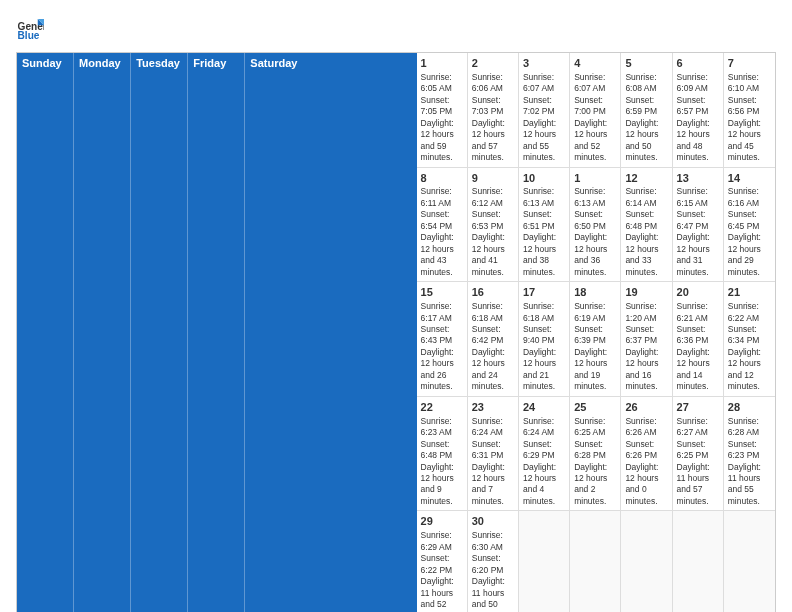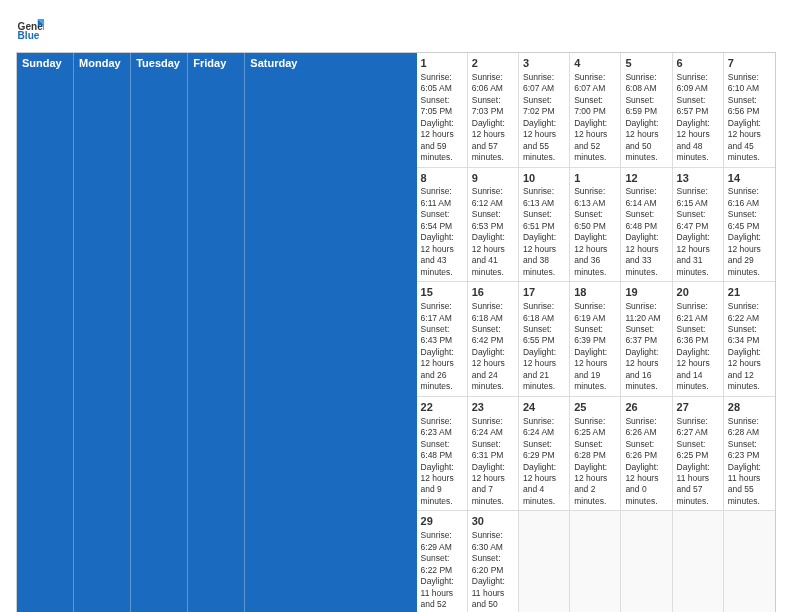--- a/index.html
+++ b/index.html
@@ -238,34 +238,34 @@
           <div class="cal-cell">
             <span class="day-num">16</span>
             <div>Sunrise: 6:18 AM</div>
             <div>Sunset: 6:42 PM</div>
             <div>Daylight: 12 hours</div>
             <div>and 24 minutes.</div>
           </div>
           <div class="cal-cell">
             <span class="day-num">17</span>
             <div>Sunrise: 6:18 AM</div>
-            <div>Sunset: 6:55 PM</div>
+            <div>Sunset: 9:40 PM</div>
             <div>Daylight: 12 hours</div>
             <div>and 21 minutes.</div>
           </div>
           <div class="cal-cell">
             <span class="day-num">18</span>
             <div>Sunrise: 6:19 AM</div>
             <div>Sunset: 6:39 PM</div>
             <div>Daylight: 12 hours</div>
             <div>and 19 minutes.</div>
           </div>
           <div class="cal-cell">
             <span class="day-num">19</span>
-            <div>Sunrise: 11:20 AM</div>
+            <div>Sunrise: 1:20 AM</div>
             <div>Sunset: 6:37 PM</div>
             <div>Daylight: 12 hours</div>
             <div>and 16 minutes.</div>
           </div>
           <div class="cal-cell">
             <span class="day-num">20</span>
             <div>Sunrise: 6:21 AM</div>
             <div>Sunset: 6:36 PM</div>
             <div>Daylight: 12 hours</div>
             <div>and 14 minutes.</div>

